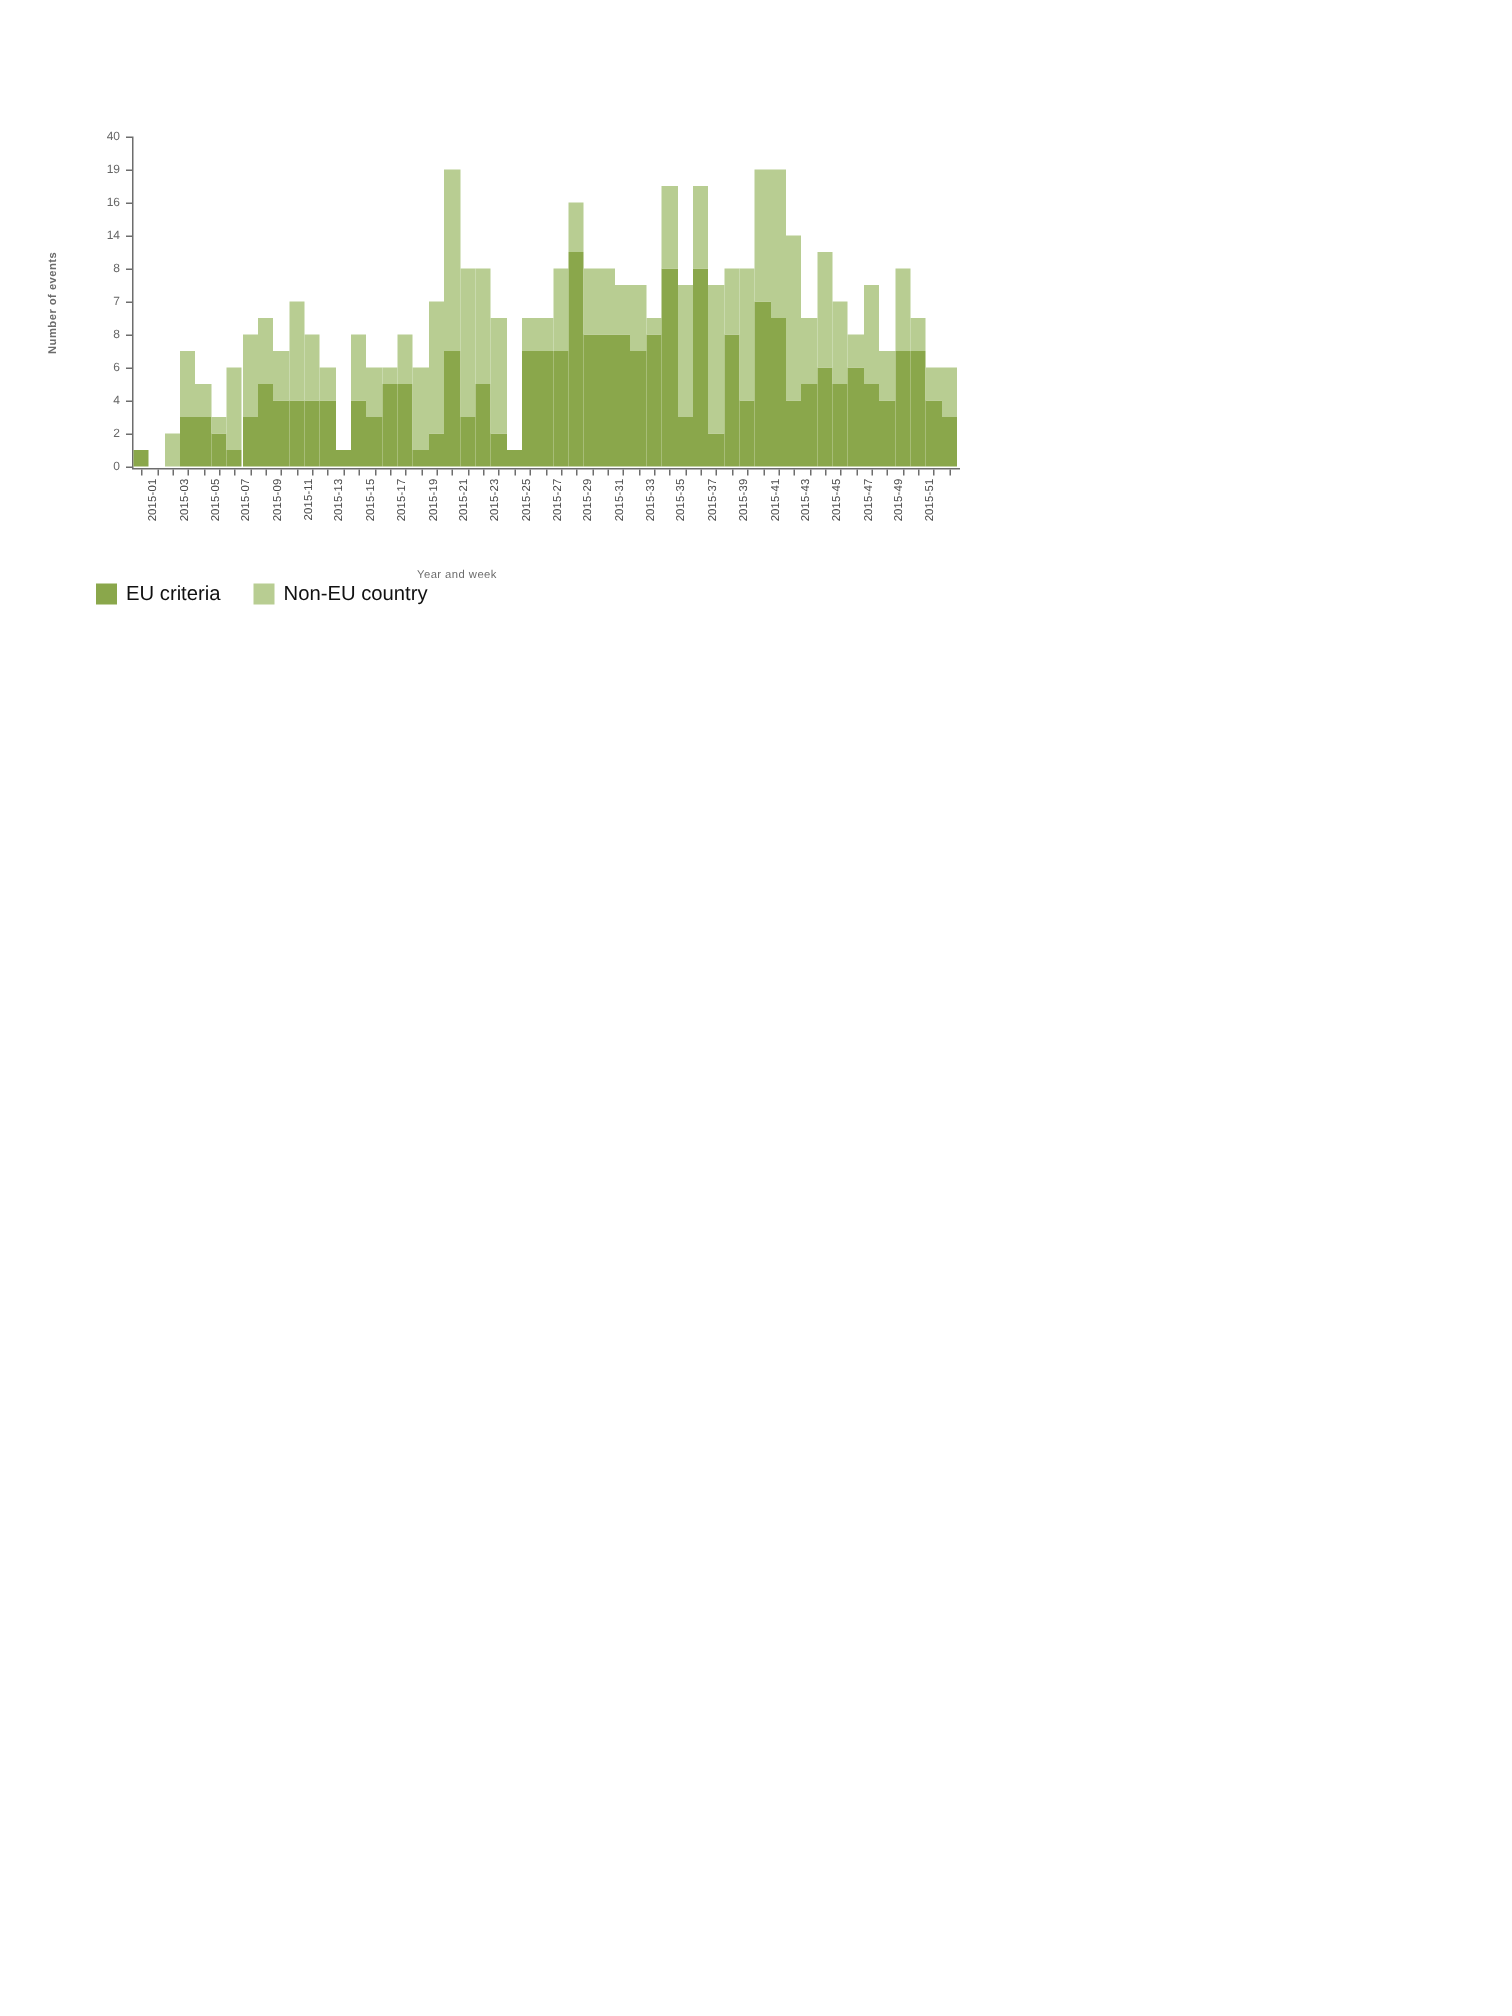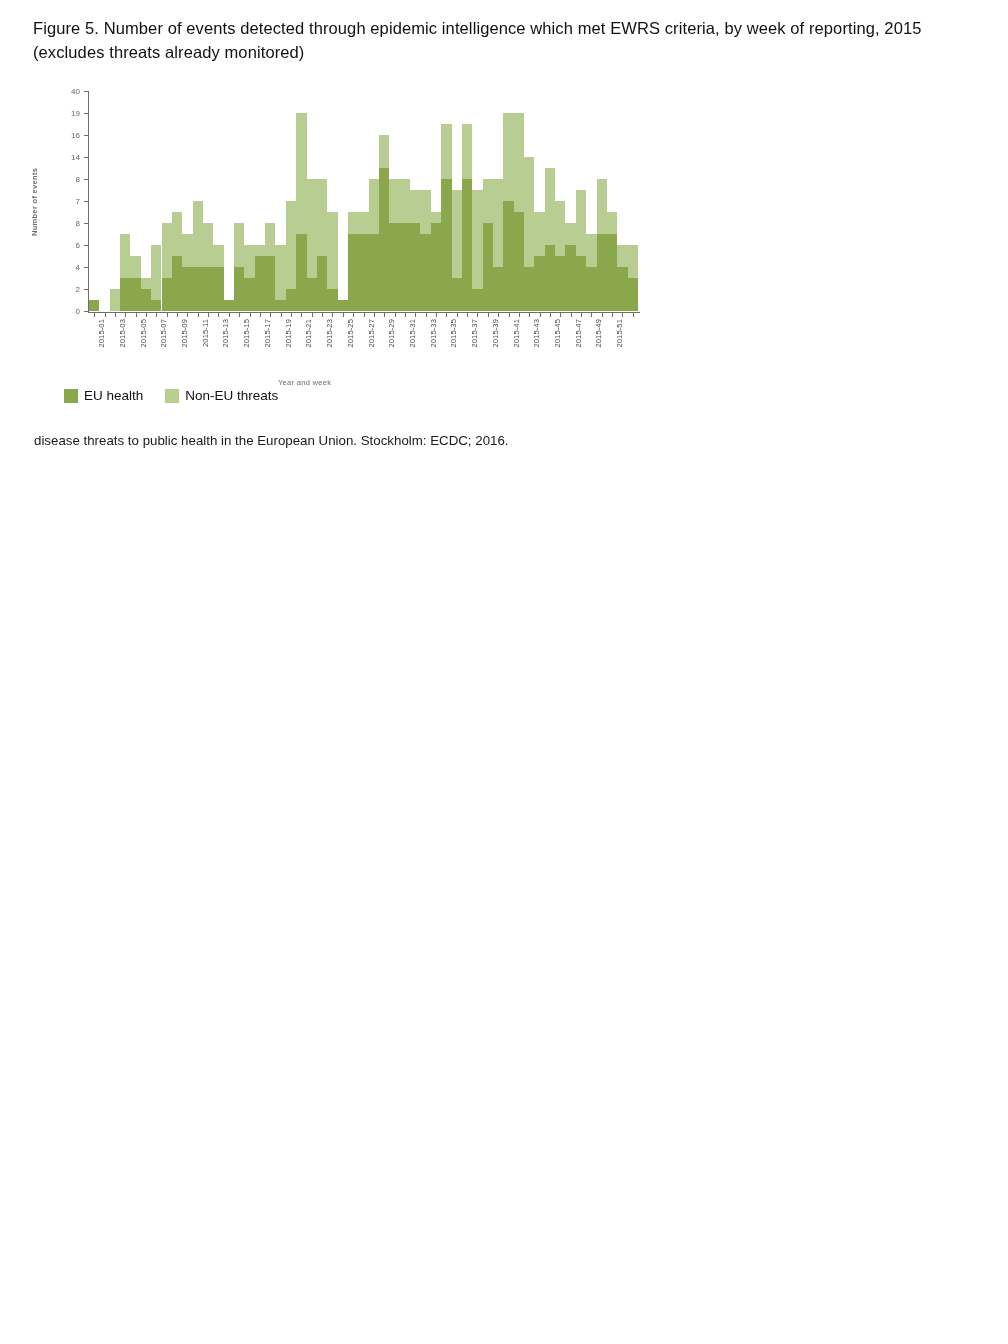--- a/index.html
+++ b/index.html
@@ -200,21 +200,20 @@
     line-height: 20px;
     color: #1a1a1a;
   }
   .citation div { white-space: pre-wrap; }
 </style>
 </head>
 <body>
 
 <div class="page">
 
-  <div class="fig-title">Figure 5. Number of events detected through epidemic intelligence which met EWRS criteria, by week of reporting, 2015  (excludes threats already monitored)</div>
 
   <div class="chart-block">
 
     <div class="y-axis-title">Number of events</div>
 
     <div class="plot-wrap">
       <div class="y-ticks" id="y-ticks">
           <div class="y-tick" style="top: 220px;">0</div>
           <div class="y-tick-mark" style="top: 220px;"></div>
           <div class="y-tick" style="top: 198px;">2</div>
@@ -530,26 +529,25 @@
           <div class="x-label" style="left: 505.387px;">2015-49</div>
           <div class="x-label" style="left: 526.104px;">2015-51</div>
         </div>
     </div>
 
     <div class="x-axis-title">Year and week</div>
 
     <div class="legend">
       <div class="legend-item">
         <span class="legend-swatch sw-eu"></span>
-        <span>EU health</span>
+        <span>EU criteria</span>
       </div>
       <div class="legend-item">
         <span class="legend-swatch sw-noneu"></span>
-        <span>Non-EU threats</span>
+        <span>Non-EU country</span>
       </div>
     </div>
   </div>
 
   <div class="citation">
-    <div>disease threats to public health in the European Union. Stockholm: ECDC; 2016.</div>
   </div>
 
 </div>
 
 </body></html>

